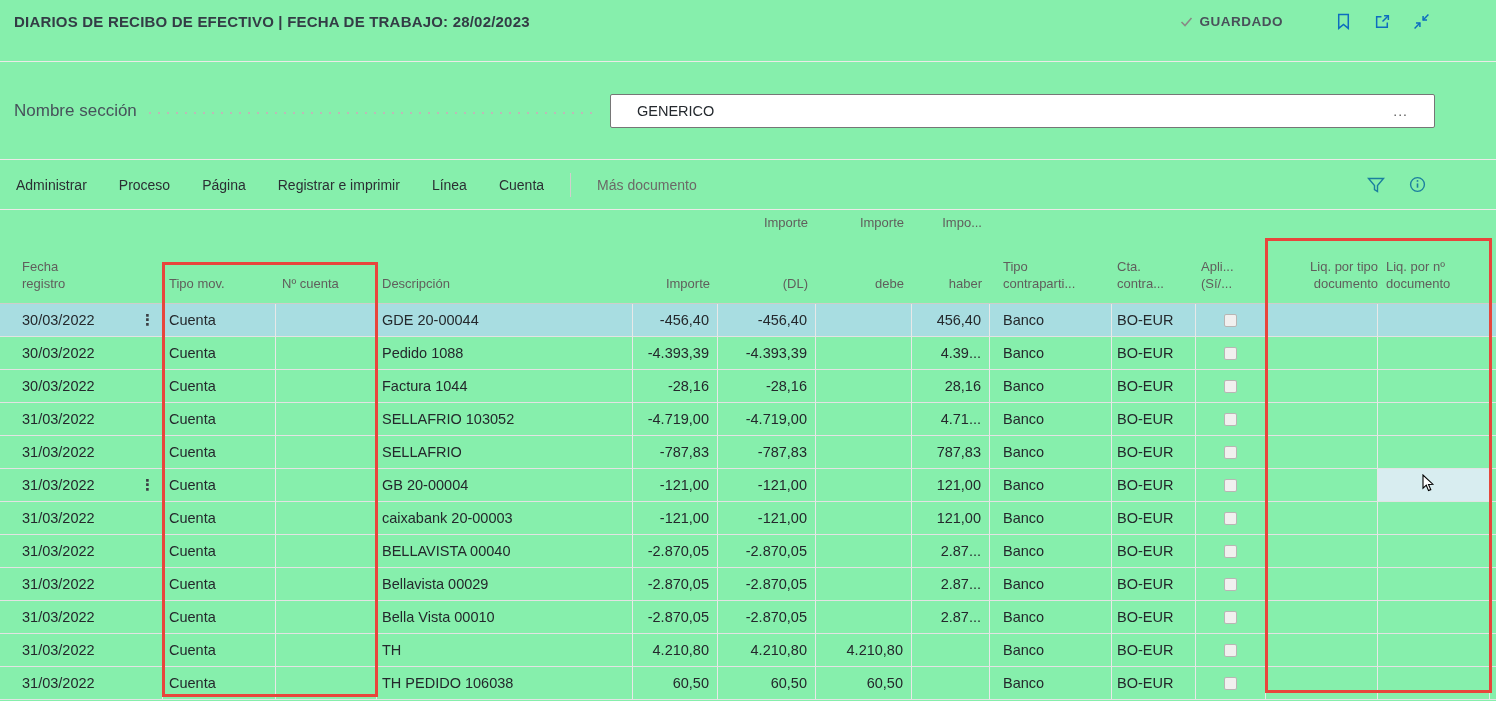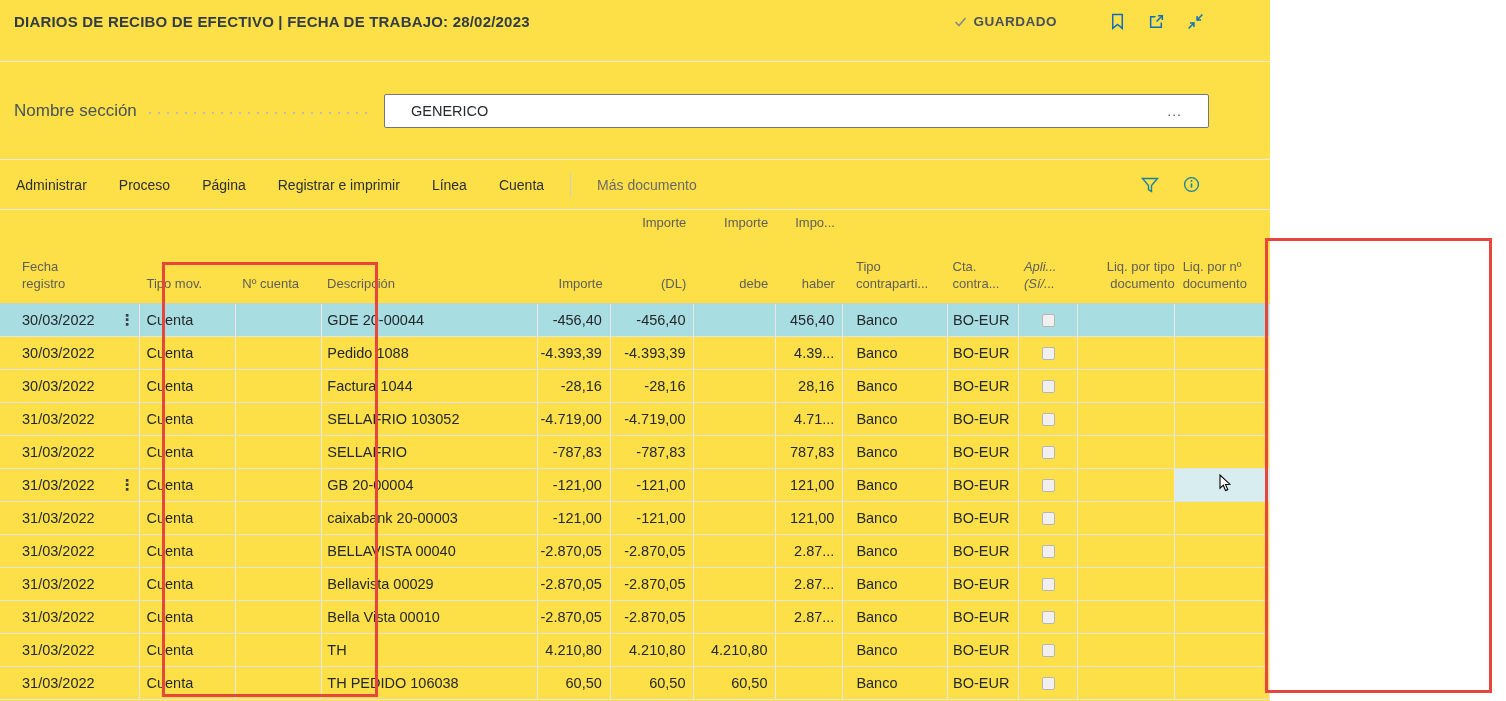--- a/index.html
+++ b/index.html
@@ -11,21 +11,21 @@
     overflow: hidden;
   }
   :root{
     --accent:#0f6cbd;
     --icon-blue:#0d6cbf;
     --icon-teal:#1b7f9e;
     --selection:#a8dde1;
     --cell-highlight:#d8edf0;
     --highlight-red:#e8453c;
   }
-  .app { width: 1270px; height: 701px; position: relative; background: #fde047; }
+  .app { width: 1496px; height: 701px; position: relative; background: #86efac; }
 
   
   .topbar {
     height: 62px;
     border-bottom: 1px solid #eceae8;
     display: flex;
     align-items: flex-start;
     padding: 13px 66px 0 14px;
   }
   .page-title {
@@ -108,21 +108,21 @@
   .td.c-dots { justify-content: center; color: #3b3f44; font-size: 15px; font-weight: 700; }
   .c-tipo    { width: 113px; padding-left: 6px; }
   .c-ncuenta { width: 101px; padding-left: 6px; }
   .c-desc    { width: 256px; padding-left: 5px; }
   .c-importe   { width: 85px; padding-right: 8px; }
   .c-importedl { width: 98px; padding-right: 8px; }
   .c-debe      { width: 96px; padding-right: 8px; }
   .c-haber     { width: 78px; padding-right: 8px; }
   .c-tcontra { width: 122px; padding-left: 13px; }
   .c-cta     { width: 84px;  padding-left: 5px; }
-  .c-apli    { width: 70px;  padding-left: 5px; font-style: italic; }
+  .c-apli    { width: 70px;  padding-left: 5px; }
   .td.c-apli { justify-content: center; padding-left: 0; }
   .c-liqtipo { width: 112px; padding-left: 13px; align-items: flex-end; }
   .c-liqnum  { width: 112px; padding-left: 8px; }
   .c-spacer  { flex: 1; border-right: none !important; }
 
   .checkbox {
     width: 13px; height: 13px;
     border: 1px solid #b8b6b4; background: #f1f0ef; border-radius: 2px;
     display: inline-block;
   }

